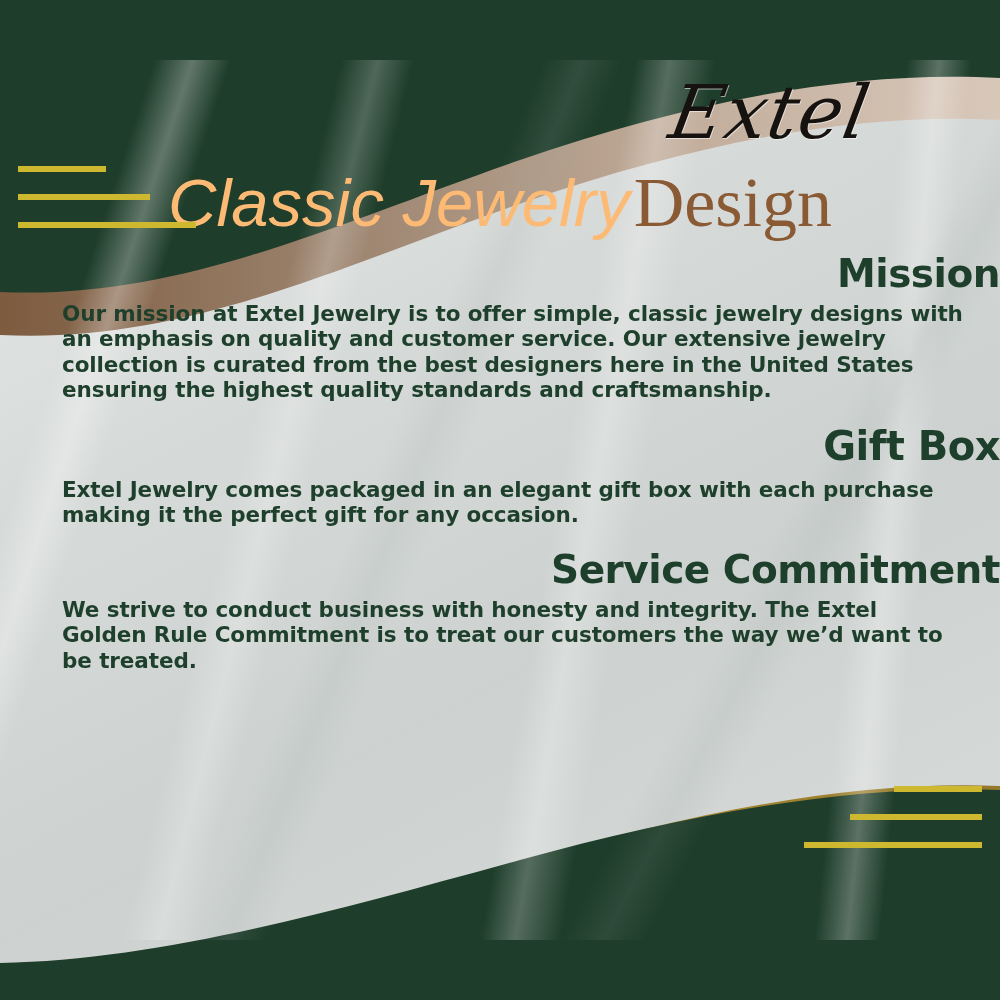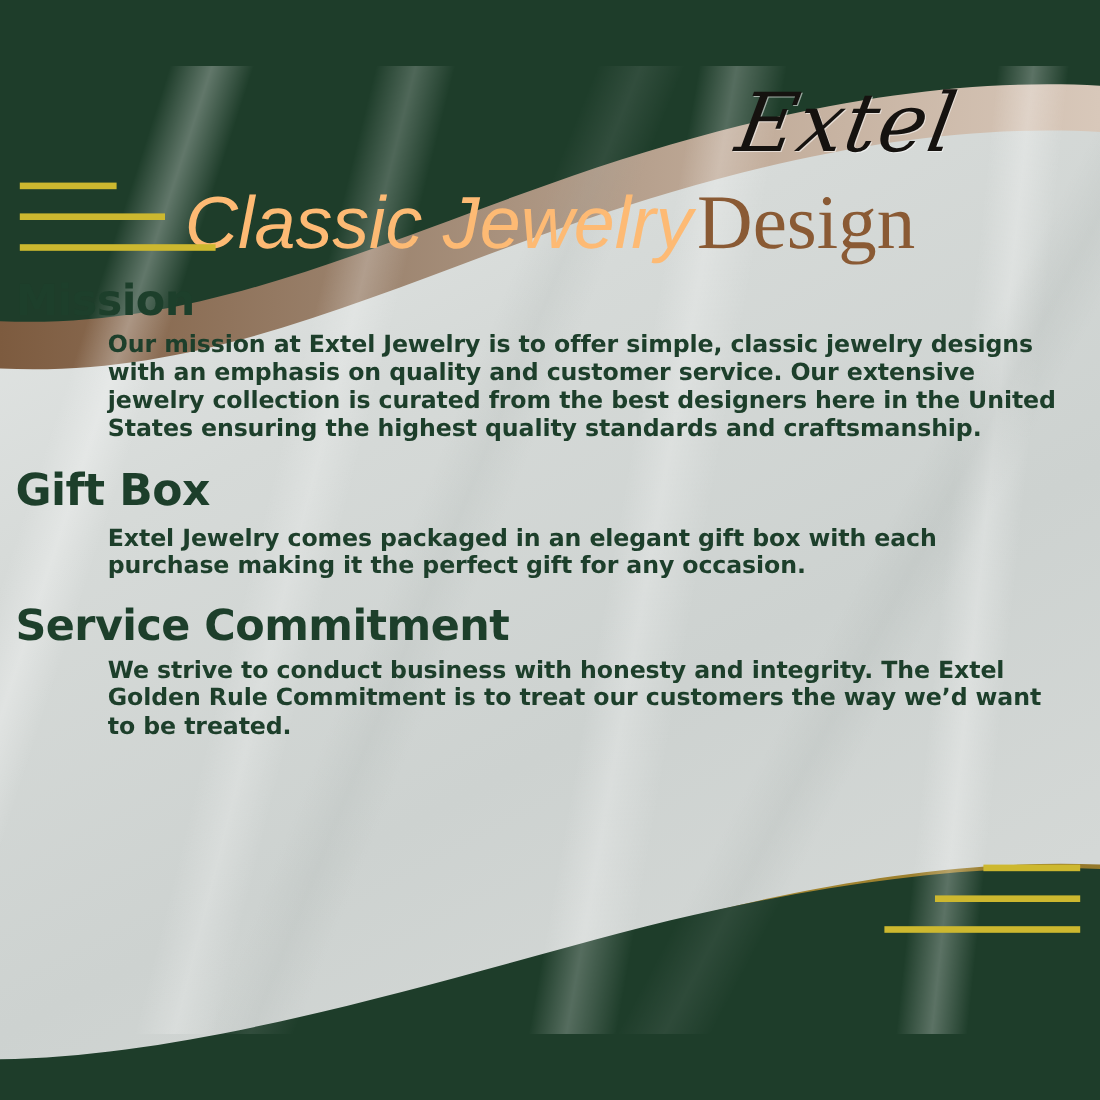--- a/index.html
+++ b/index.html
@@ -114,23 +114,24 @@
   }
   .section { margin-bottom: 22px; }
   .section h2 {
     margin: 0 0 6px 14px;
     font-family: "DejaVu Sans", "Liberation Sans", sans-serif;
     font-size: 39px;
     font-weight: 700;
     color: #1d3f2b;
     letter-spacing: -0.5px;
     line-height: 1.05;
+    text-align: right;
   }
   .section p {
-    margin: 0 34px 0 98px;
+    margin: 0 34px 0 62px;
     font-family: "DejaVu Sans", "Liberation Sans", sans-serif;
     font-size: 21.5px;
     font-weight: 600;
     line-height: 25.5px;
     color: #1d3f2b;
     letter-spacing: -0.1px;
   }
   .section.gift h2 { font-size: 40px; }
   .section.gift p { margin-top: 10px; }
 </style>

